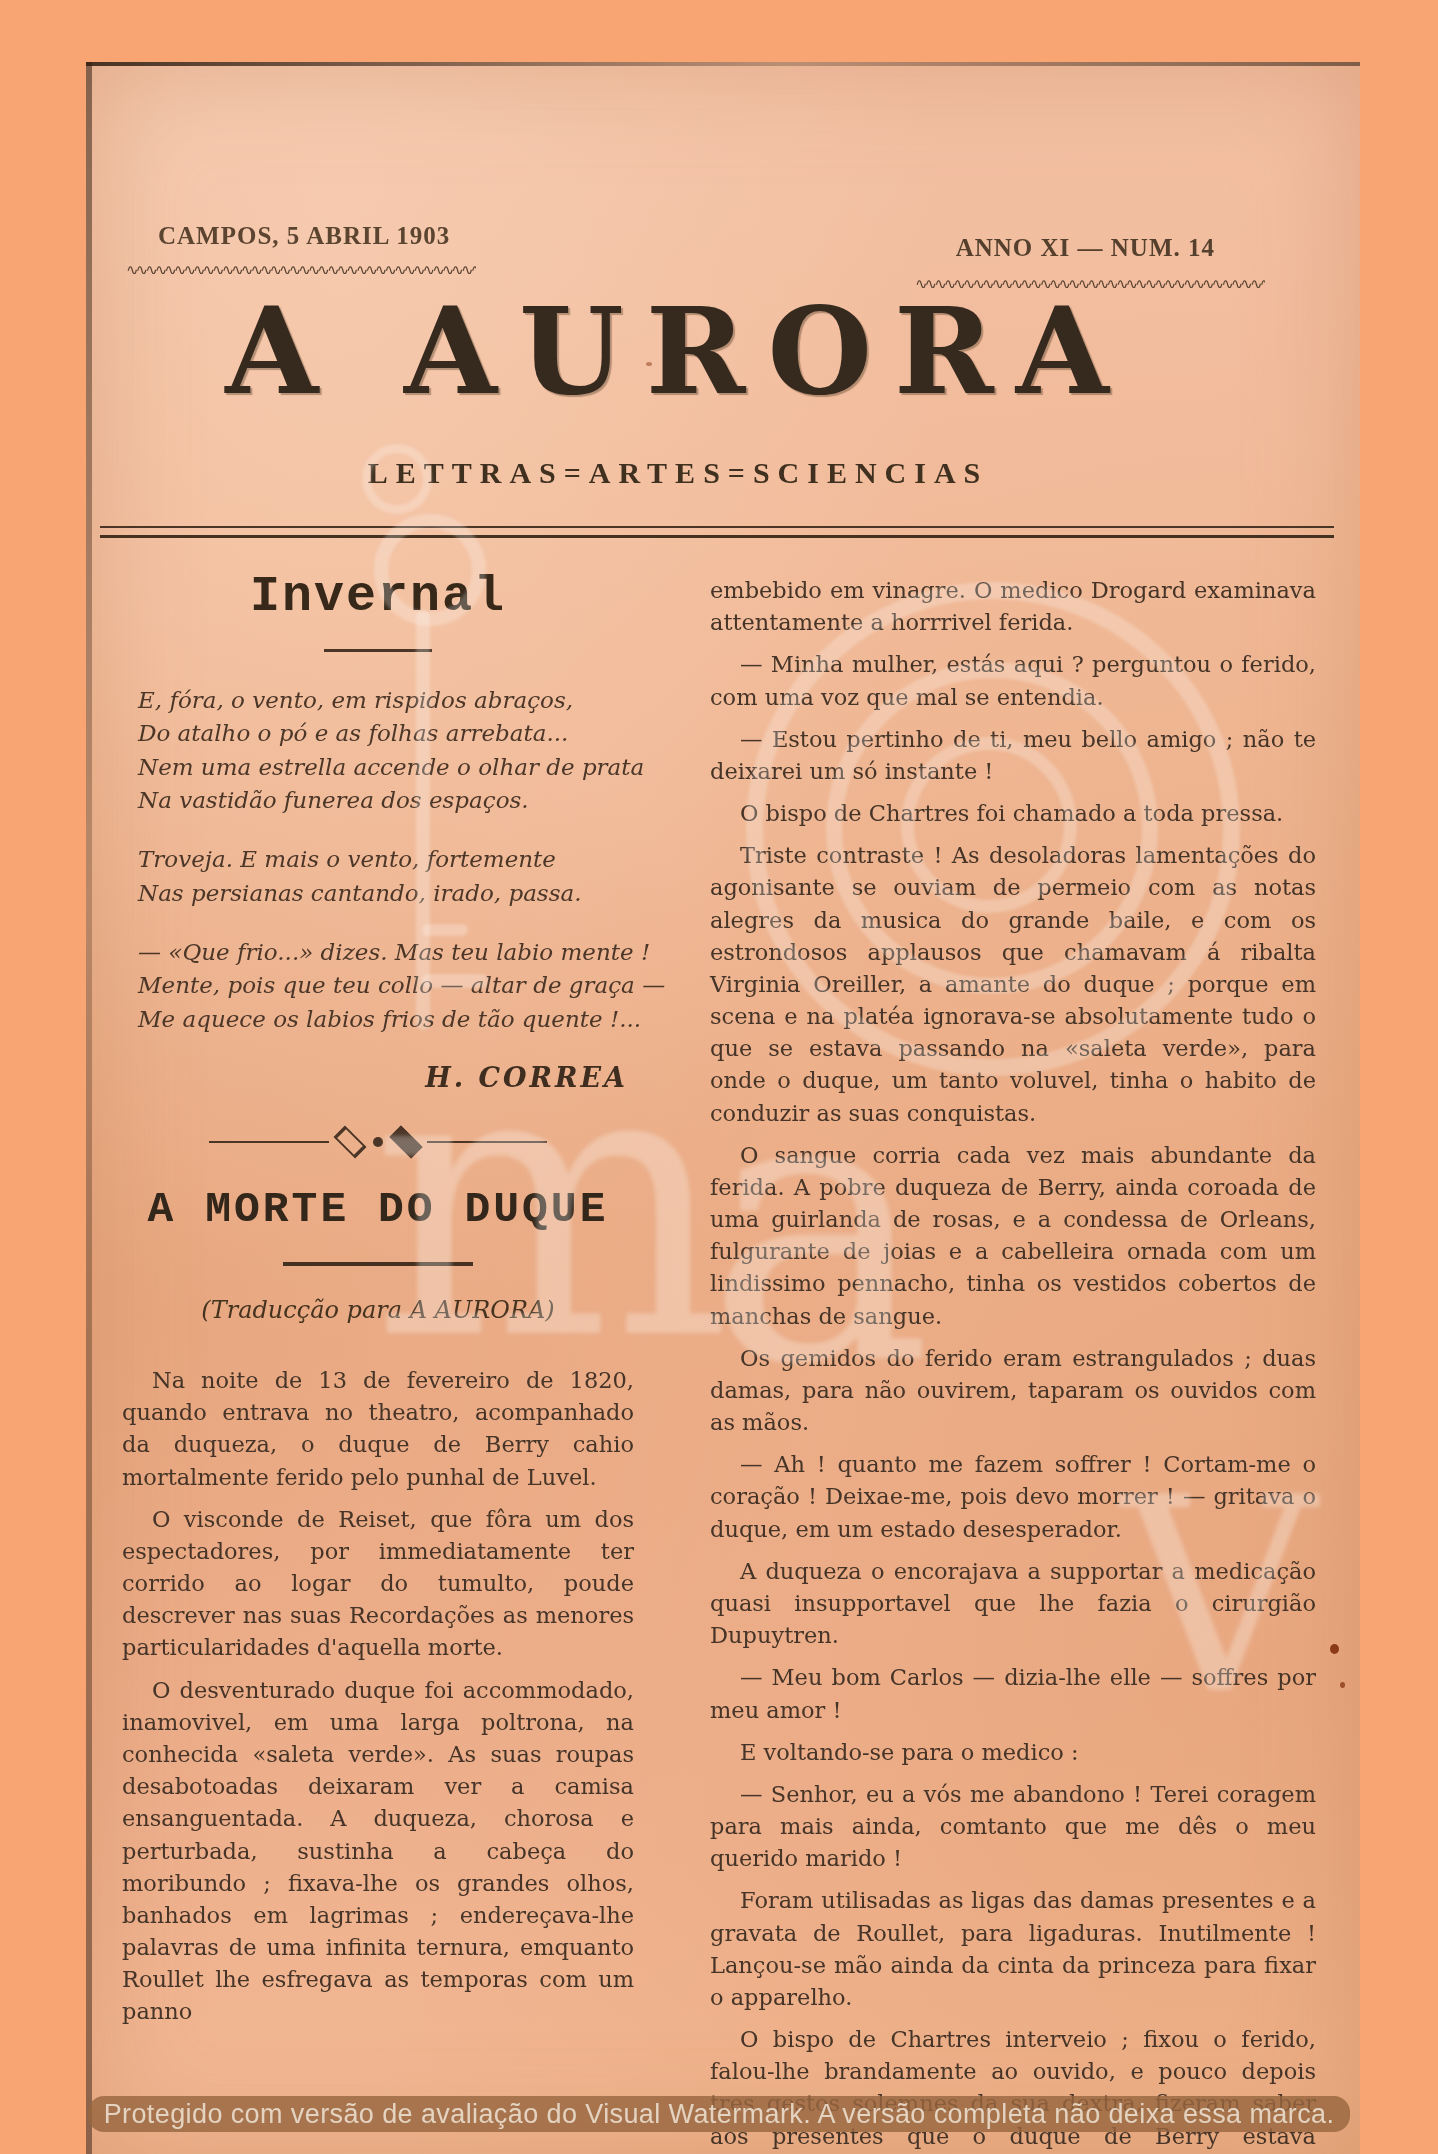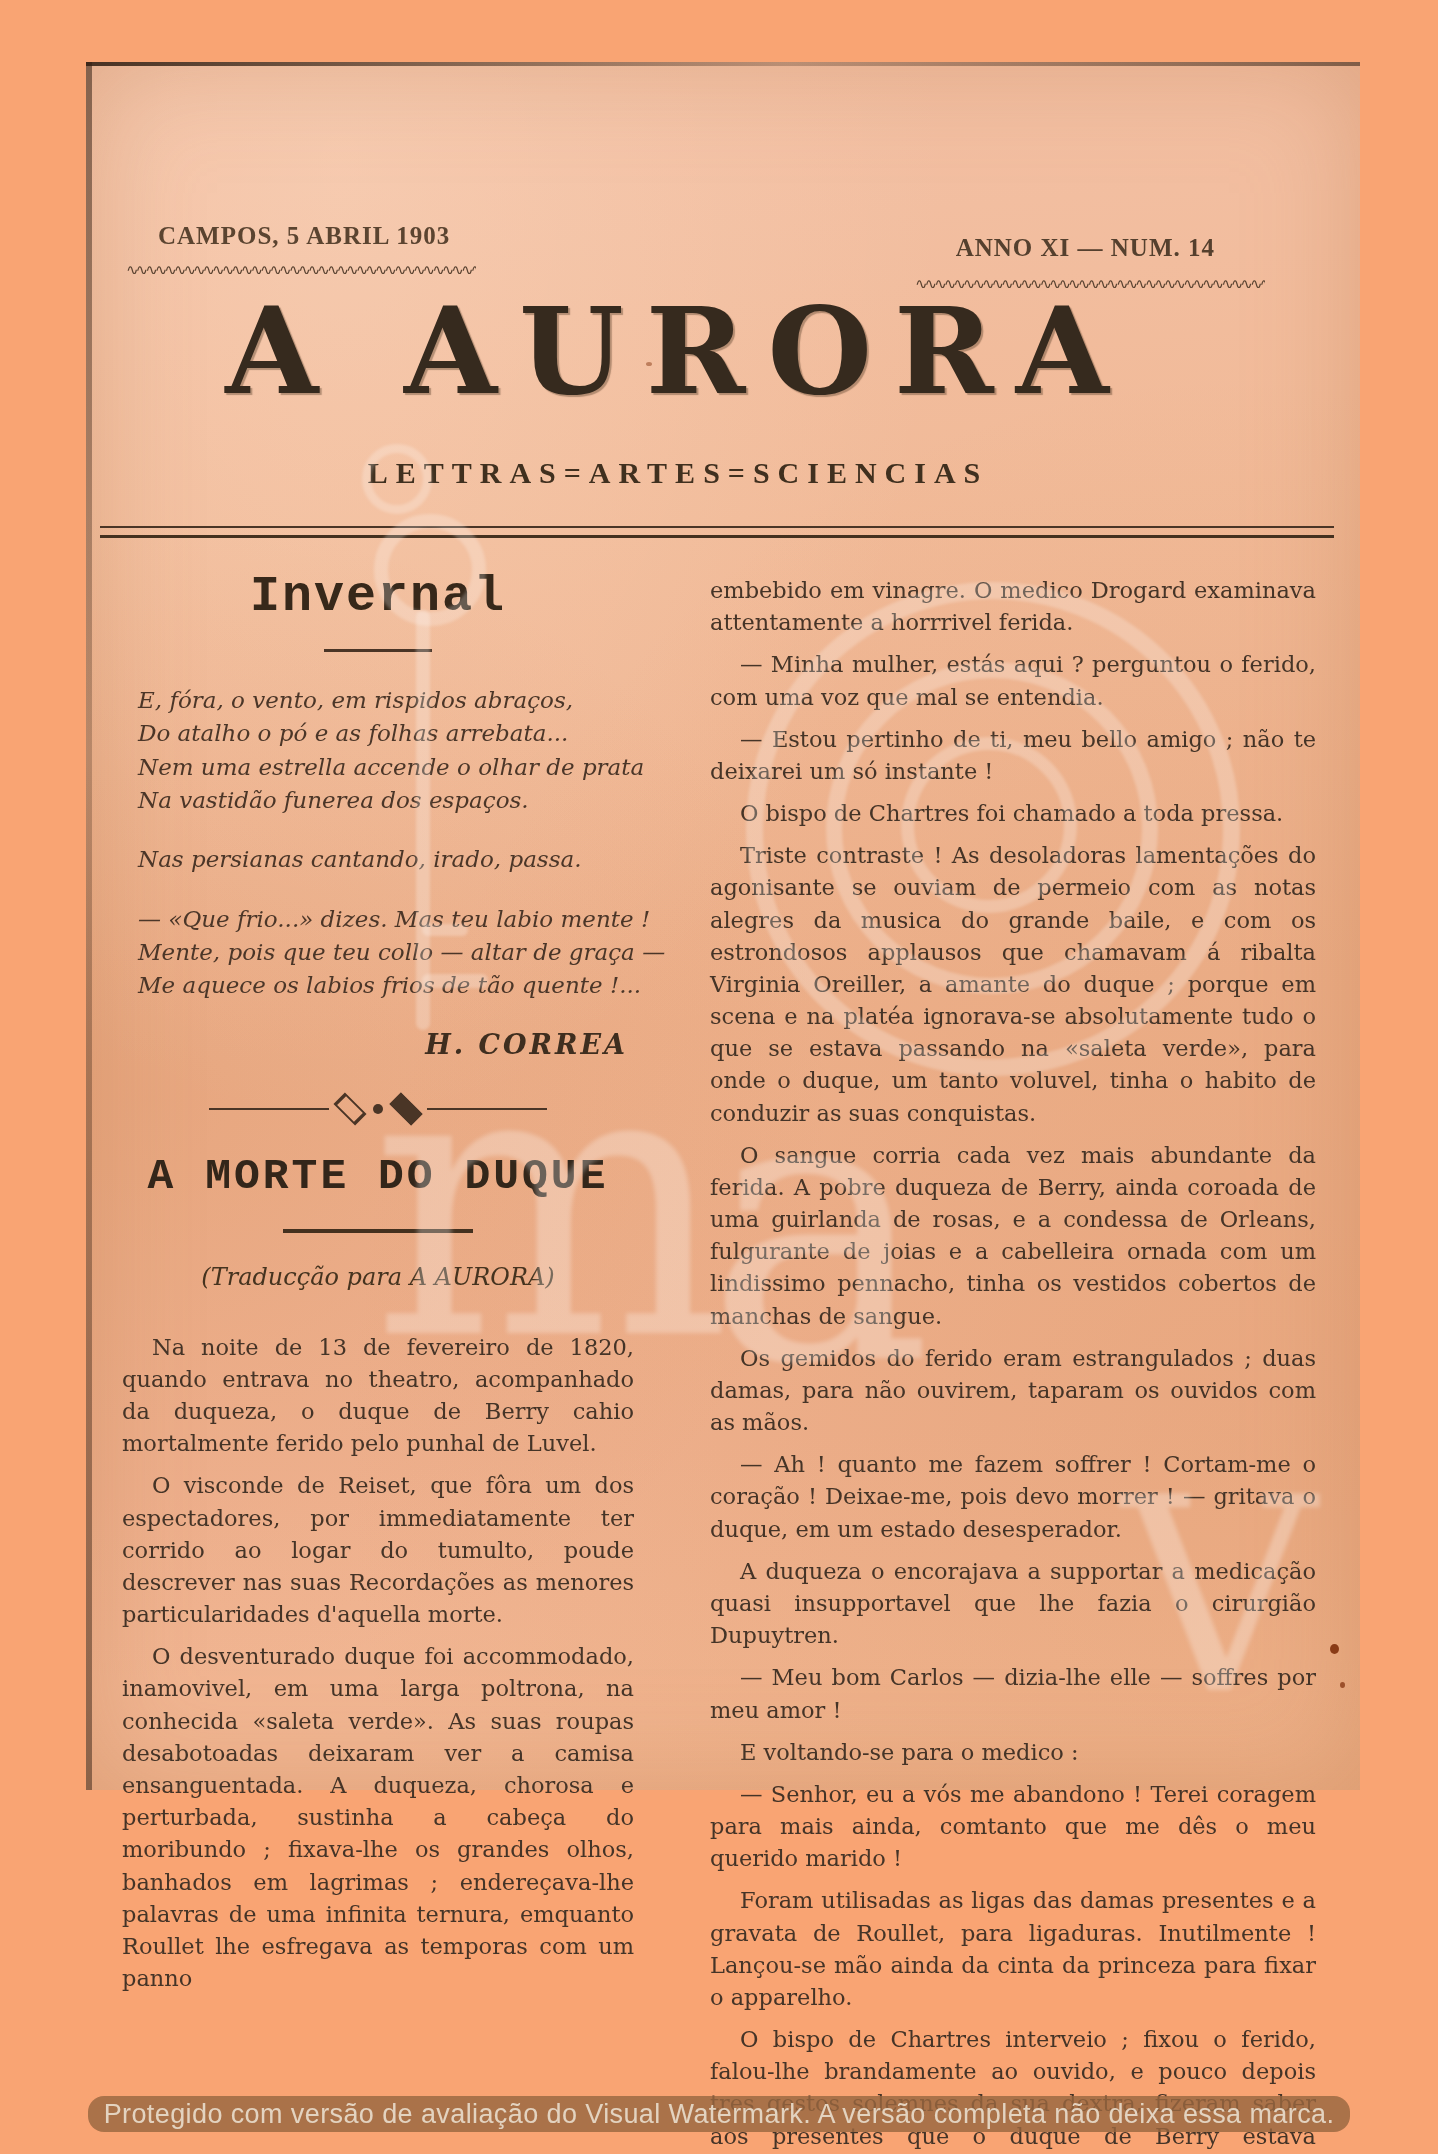--- a/index.html
+++ b/index.html
@@ -3,21 +3,21 @@
 <meta charset="utf-8">
 <style>
   html,body{margin:0;padding:0;}
   body{
     width:1438px;height:2154px;position:relative;overflow:hidden;
     background:#f9a473;
     font-family:"DejaVu Serif", serif;
   }
   
   .page{
-    position:absolute;left:86px;top:62px;width:1274px;height:1728px;
+    position:absolute;left:86px;top:62px;width:1274px;height:2092px;
     background:
       radial-gradient(ellipse at 20% 6%, rgba(255,228,205,0.30), transparent 42%),
       radial-gradient(ellipse at 90% 80%, rgba(205,125,62,0.20), transparent 55%),
       radial-gradient(ellipse at 5% 60%, rgba(200,115,60,0.18), transparent 40%),
       linear-gradient(175deg,#f3c1a6 0%,#f1ba98 28%,#eeb28e 55%,#efb290 78%,#f2b893 100%);
     box-shadow: inset 0 0 110px rgba(185,115,65,0.35);
   }
   .page::before{ 
     content:"";position:absolute;top:0;left:0;right:0;height:4px;
     background:linear-gradient(90deg,rgba(45,28,16,.85),rgba(45,28,16,.25) 55%,rgba(45,28,16,.55));
@@ -157,20 +157,21 @@
       <div class="rule-small"></div>
 
       <div class="poem">
         <div class="stanza">
             <div>E, fóra, o vento, em rispidos abraços,</div>
             <div>Do atalho o pó e as folhas arrebata...</div>
             <div>Nem uma estrella accende o olhar de prata</div>
             <div>Na vastidão funerea dos espaços.</div>
           </div>
         <div class="stanza">
+            <div>Troveja. E mais o vento, fortemente</div>
             <div>Nas persianas cantando, irado, passa.</div>
           </div>
         <div class="stanza">
             <div>— «Que frio...» dizes. Mas teu labio mente !</div>
             <div>Mente, pois que teu collo — altar de graça —</div>
             <div>Me aquece os labios frios de tão quente !...</div>
           </div>
       </div>
 
       <div class="signature">H. CORREA</div>

